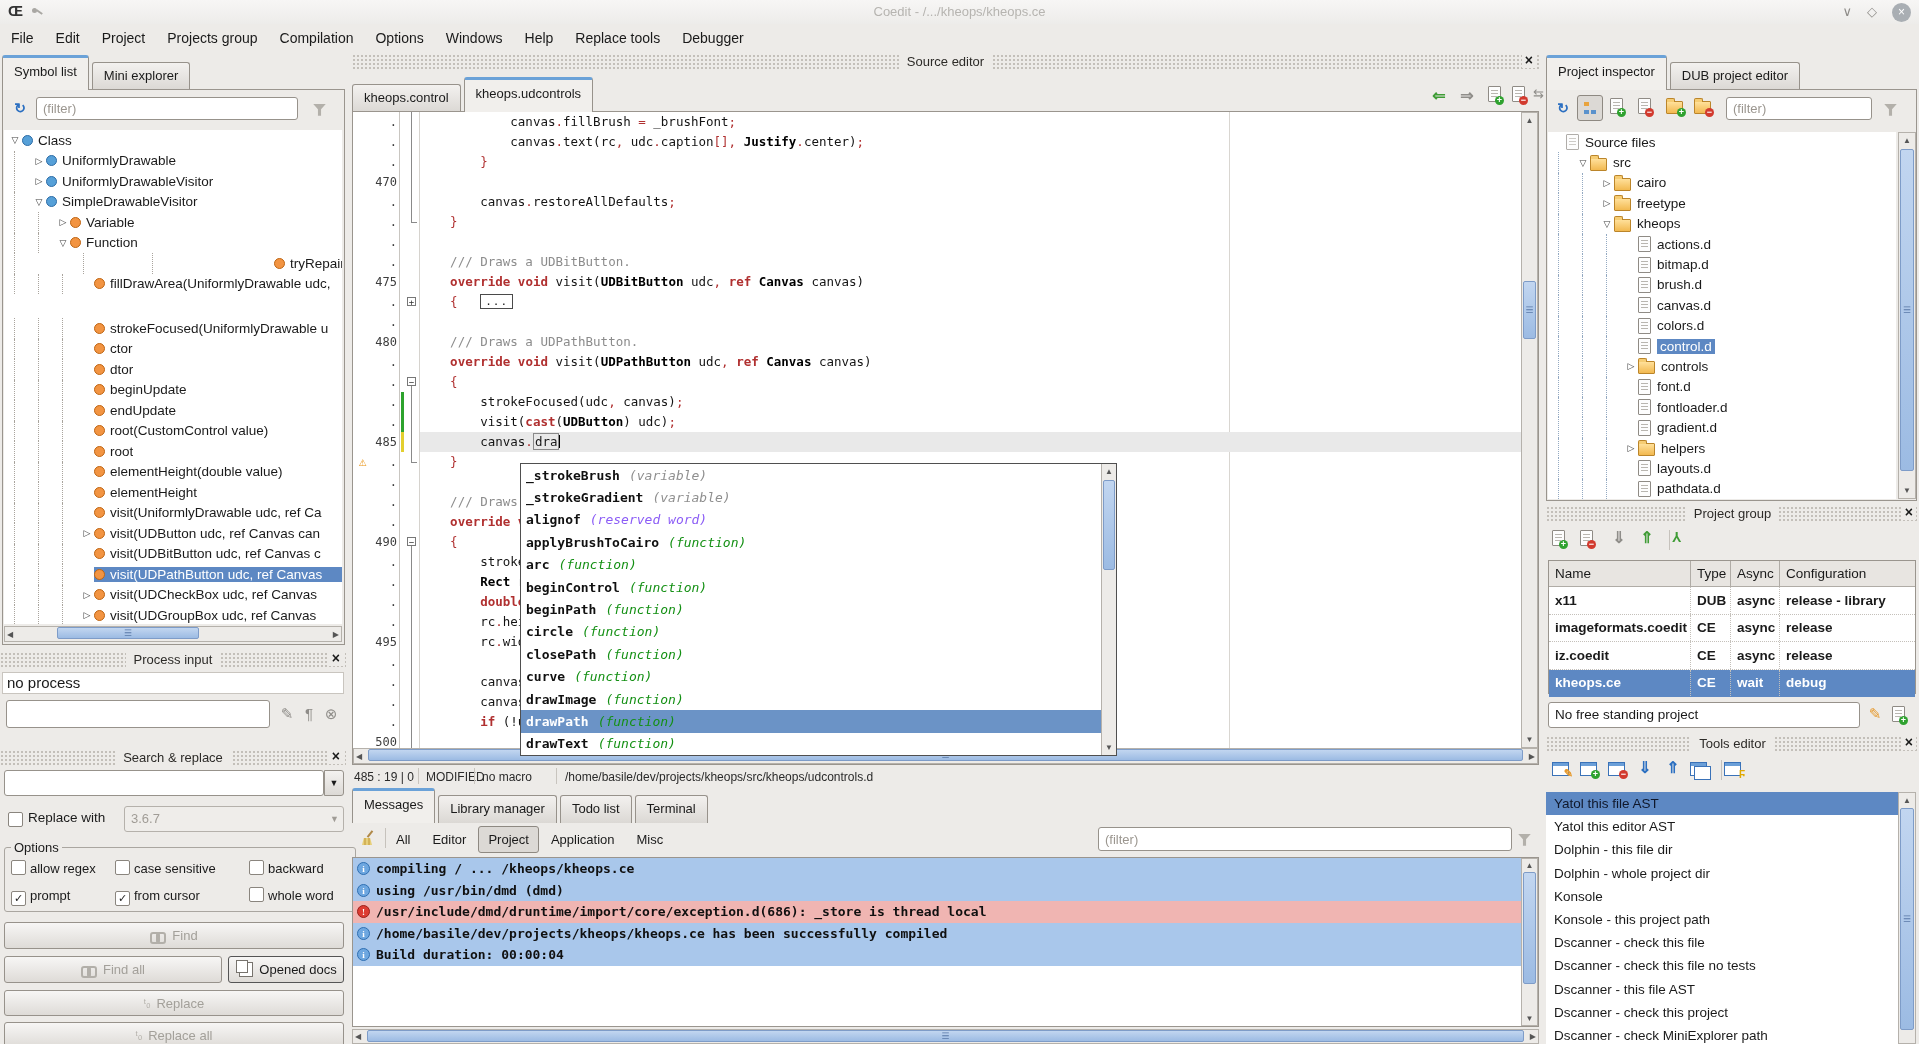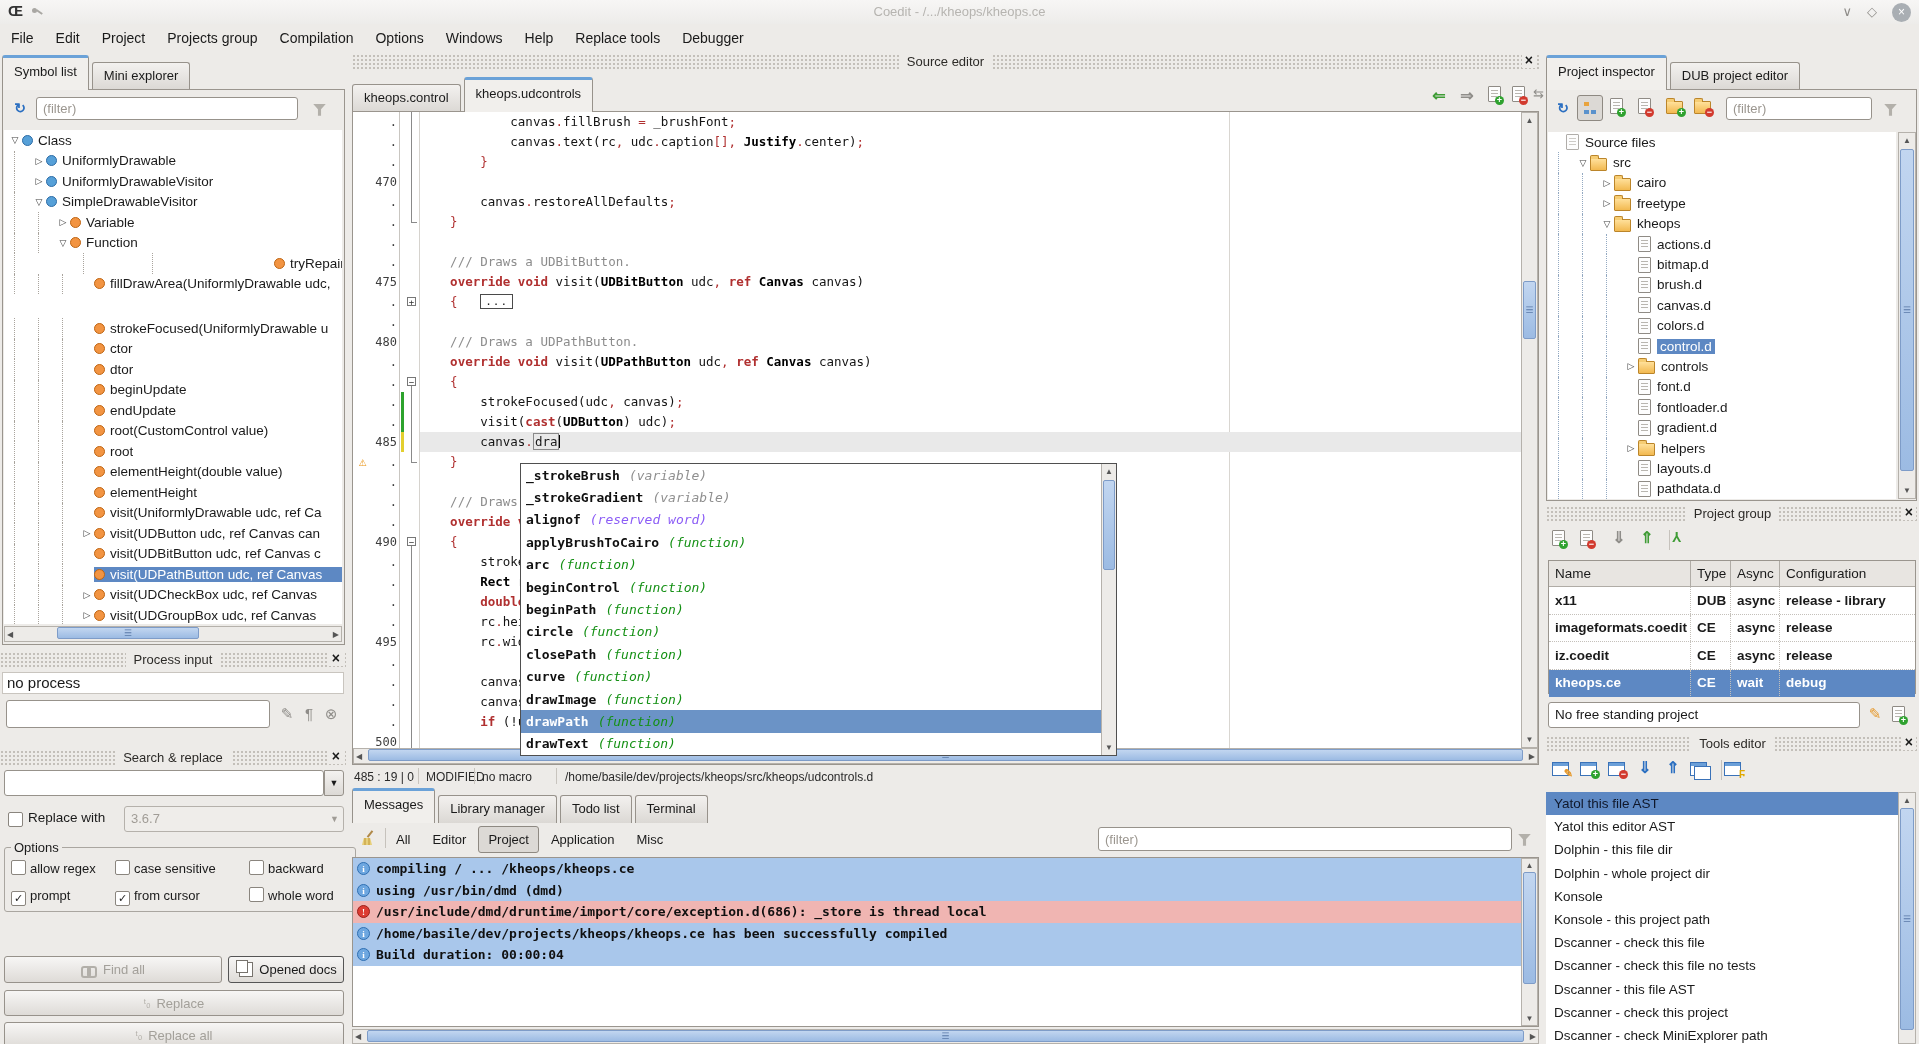--- a/index.html
+++ b/index.html
@@ -461,20 +461,24 @@
     <legend>Options</legend>
     <div style="display:grid;grid-template-columns:104px 134px 100px;row-gap:9px;margin-top:2px;">
         <span><span class="cb"></span><span class="optlabel">allow regex</span></span>
         <span><span class="cb"></span><span class="optlabel">case sensitive</span></span>
         <span><span class="cb"></span><span class="optlabel">backward</span></span>
         <span><span class="cb">✓</span><span class="optlabel">prompt</span></span>
         <span><span class="cb">✓</span><span class="optlabel">from cursor</span></span>
         <span><span class="cb"></span><span class="optlabel">whole word</span></span>
       </div>
   </fieldset>
+  <div class="btn disabled" style="left:4px;top:922px;width:340px;height:27px;">
+      <span class="i-binoc"></span>
+      <span>Find</span>
+    </div>
   <div class="btn disabled" style="left:4px;top:956px;width:218px;height:27px;">
       <span class="i-binoc"></span>
       <span>Find all</span>
     </div>
   <div class="btn default" style="left:228px;top:956px;width:116px;height:27px;">
       <span class="i-pages"></span>
       <span>Opened docs</span>
     </div>
   <div class="btn disabled" style="left:4px;top:990px;width:340px;height:26px;">
       <span style="font-size:11px;color:#b2afa9;">ᵗₒ</span>

